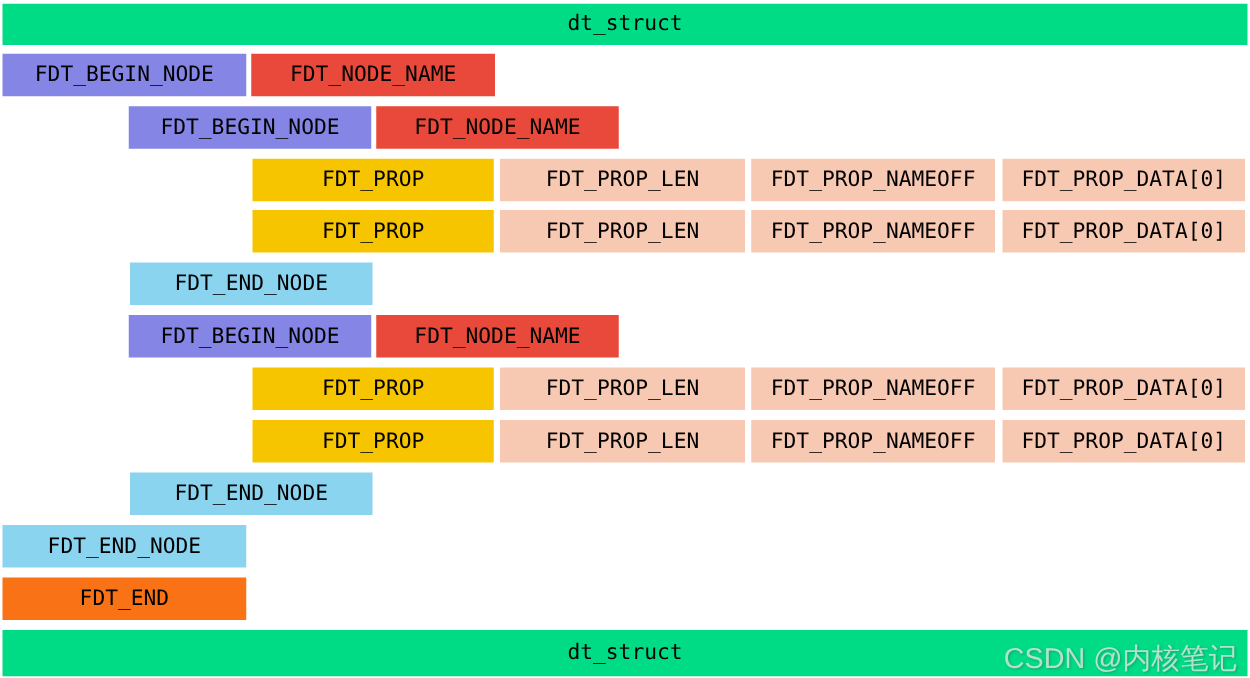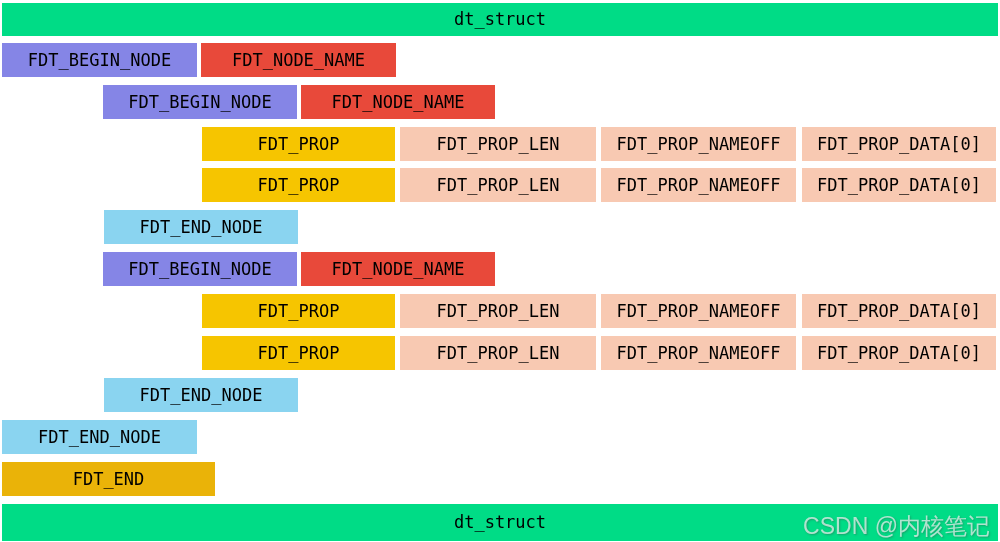--- a/index.html
+++ b/index.html
@@ -120,21 +120,21 @@
     </div>
     <div class="block" style="left: 802px; top: 336px; width: 194px; height: 34px; background: rgb(248, 201, 178);">
       <span class="block-label" style="color: rgb(0, 0, 0);">FDT_PROP_DATA[0]</span>
     </div>
     <div class="block" style="left: 104px; top: 378px; width: 194px; height: 34px; background: rgb(138, 212, 240);">
       <span class="block-label" style="color: rgb(0, 0, 0);">FDT_END_NODE</span>
     </div>
     <div class="block" style="left: 2px; top: 420px; width: 195px; height: 34px; background: rgb(138, 212, 240);">
       <span class="block-label" style="color: rgb(0, 0, 0);">FDT_END_NODE</span>
     </div>
-    <div class="block" style="left: 2px; top: 462px; width: 213px; height: 34px; background: #eab308;">
+    <div class="block" style="left: 2px; top: 462px; width: 195px; height: 34px; background: #f97316;">
       <span class="block-label" style="color: rgb(0, 0, 0);">FDT_END</span>
     </div>
     <div class="block" style="left: 2px; top: 504px; width: 996px; height: 37px; background: rgb(0, 220, 134);">
       <span class="block-label" style="color: rgb(0, 0, 0);">dt_struct</span>
     </div>
   </div>
 
 <div class="watermark">CSDN @内核笔记</div>
 
 </body></html>

